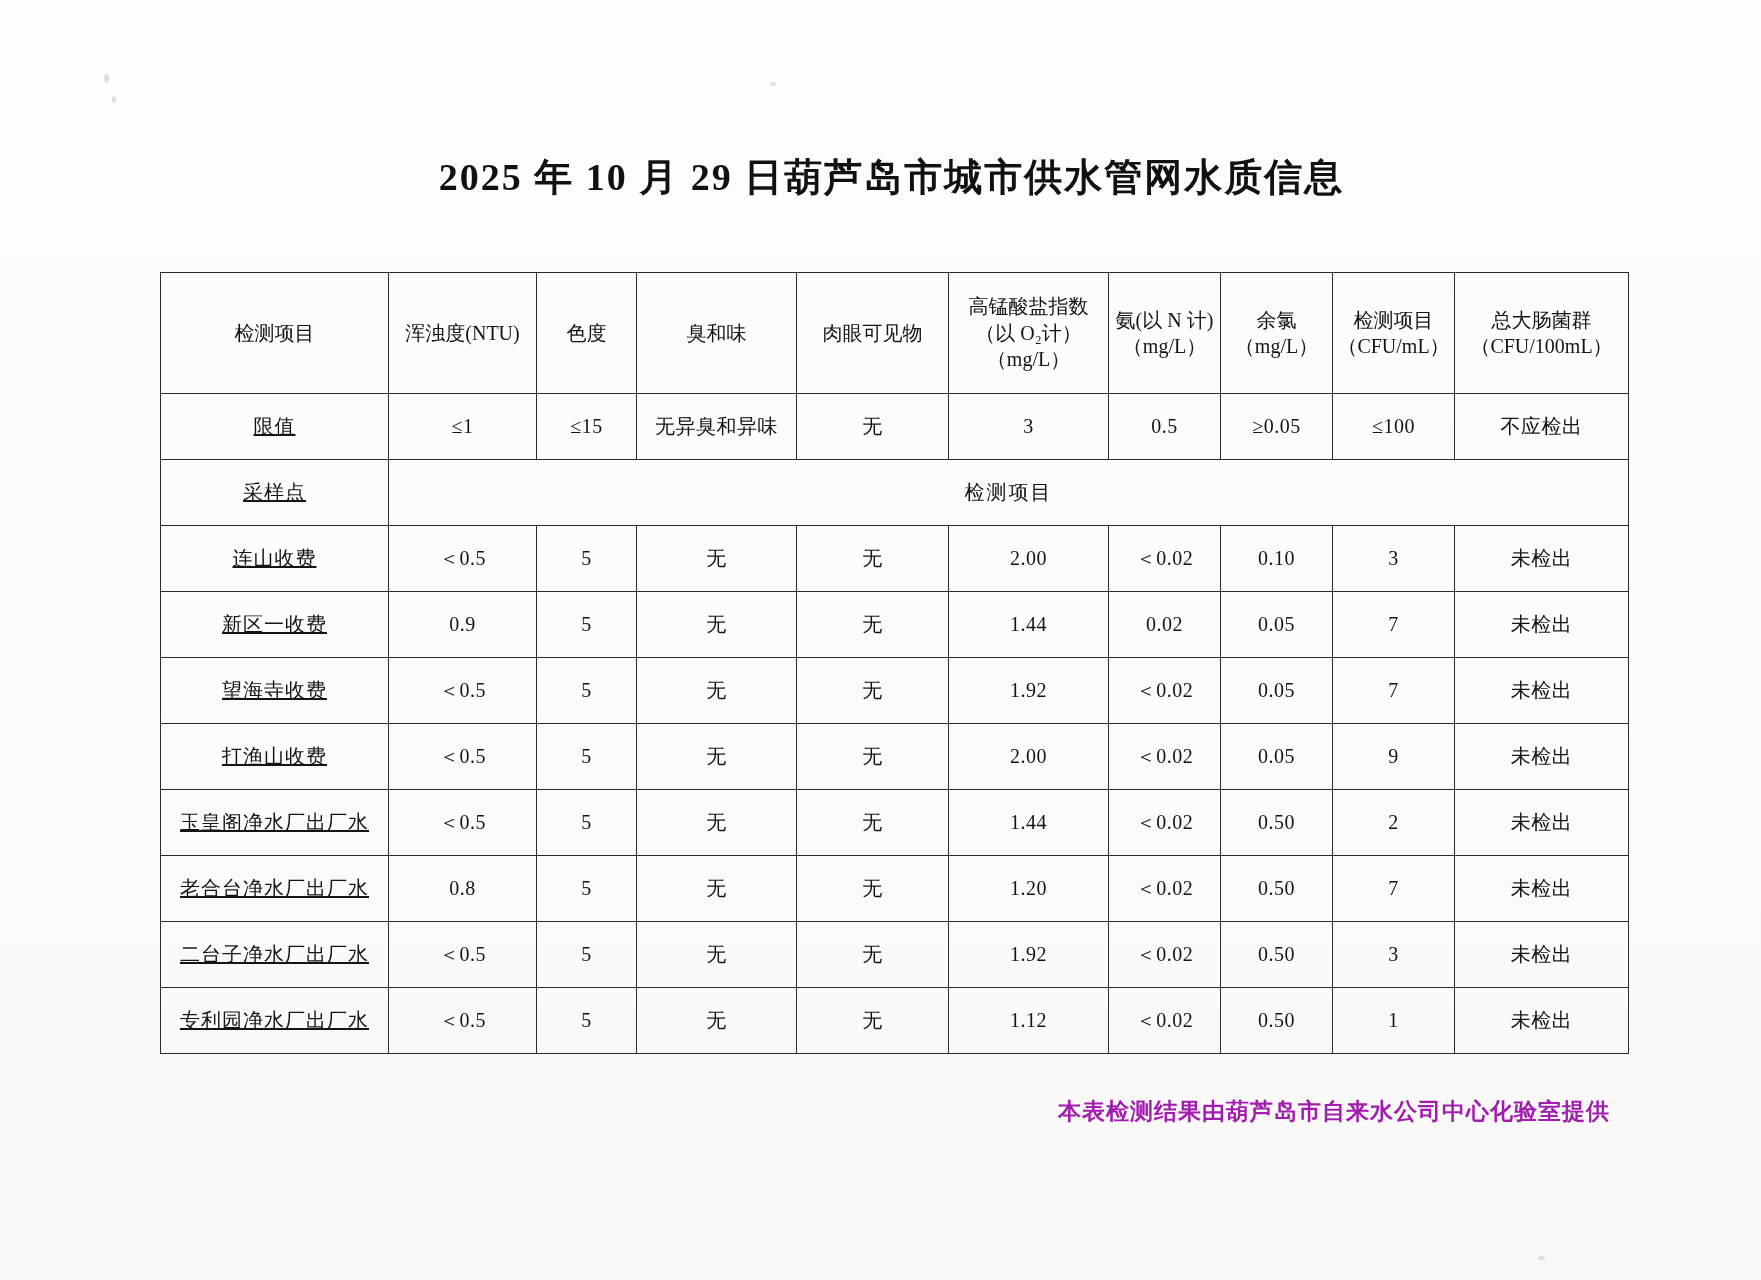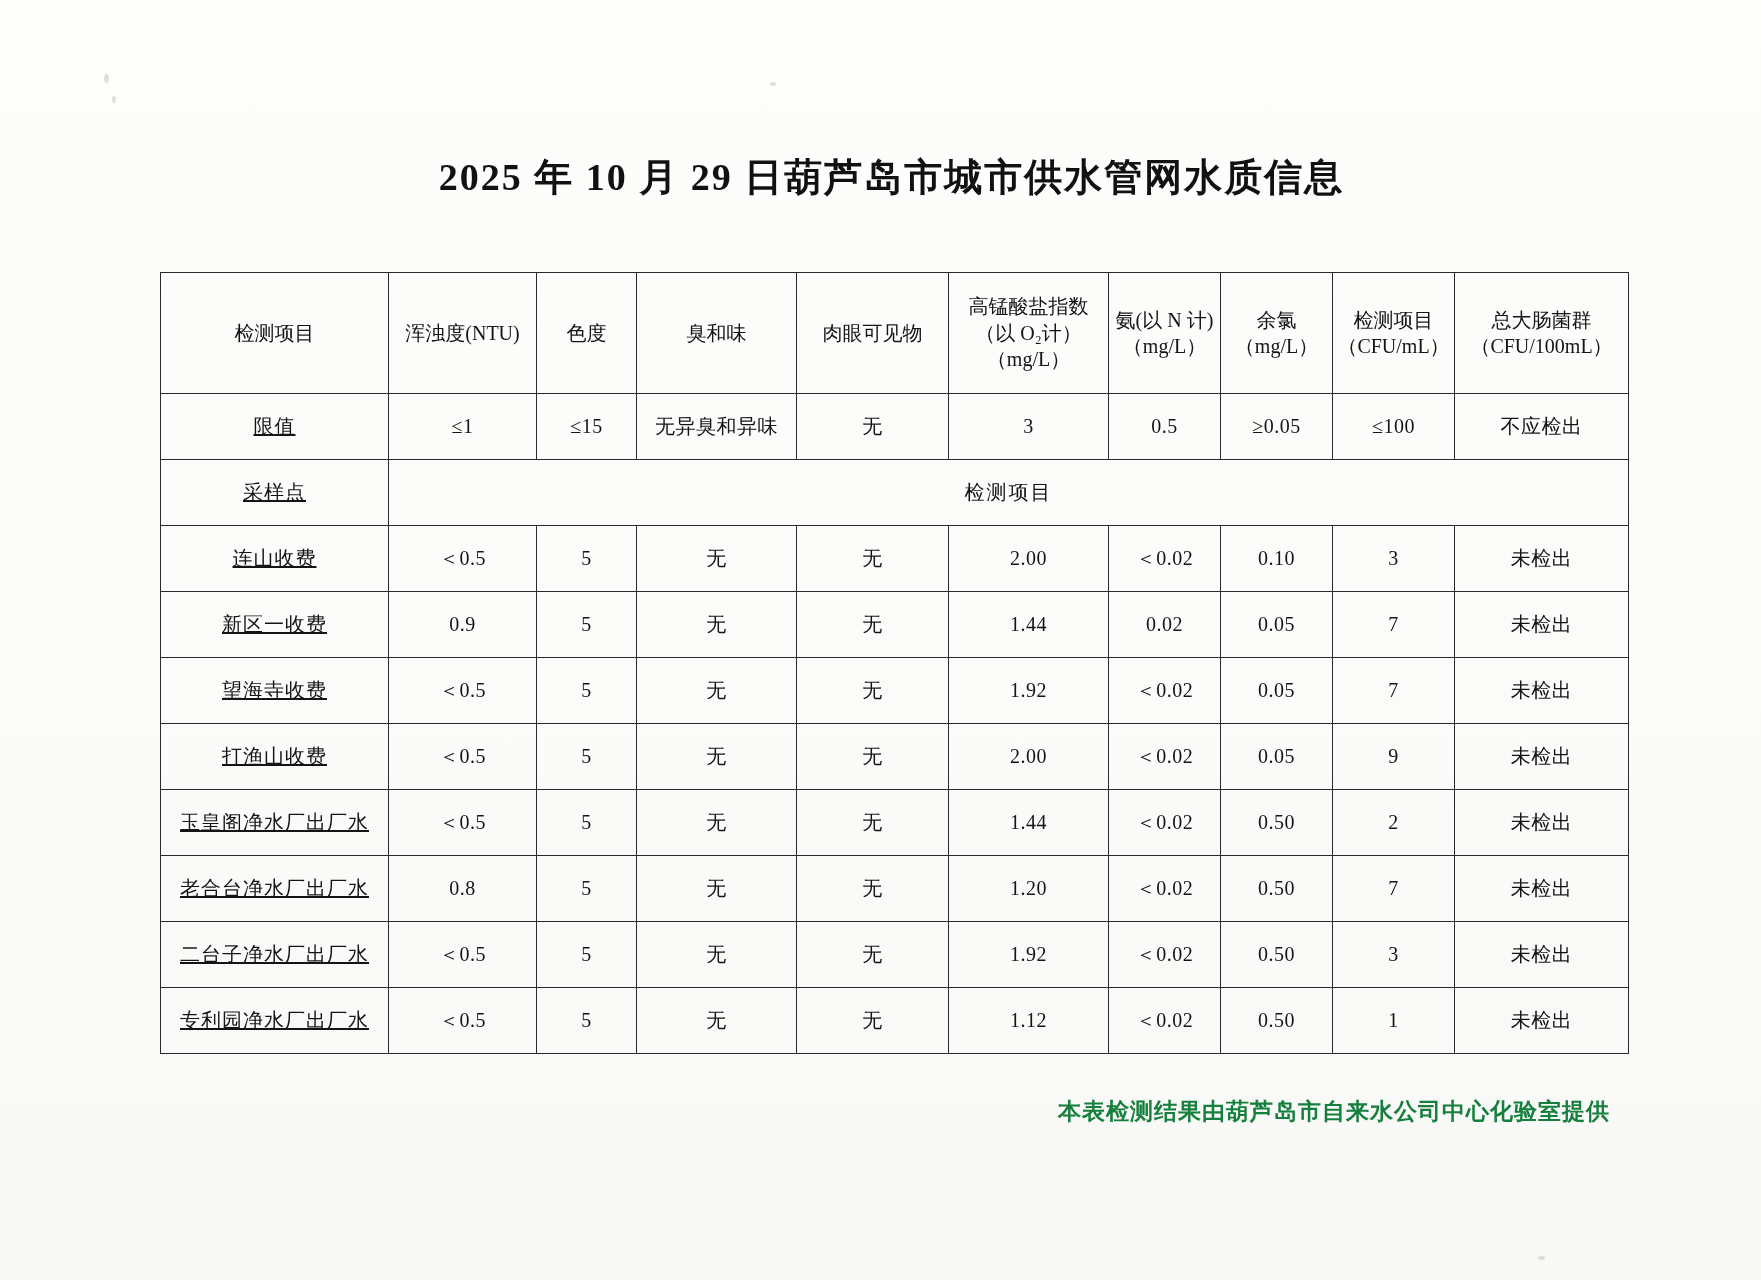--- a/index.html
+++ b/index.html
@@ -86,21 +86,21 @@
   }
   .footnote {
     position: absolute;
     top: 1096px;
     left: 0;
     width: 1610px;
     text-align: right;
     font-size: 23px;
     font-weight: bold;
     letter-spacing: 1px;
-    color: #15803d;
+    color: #a21caf;
     font-family: "Liberation Serif", "DejaVu Serif", serif;
   }
 </style>
 </head>
 <body>
 
 <div class="page"></div>
 <div class="speck" style="left:104px; top:74px; width:5px; height:9px;"></div>
 <div class="speck" style="left:112px; top:96px; width:4px; height:7px;"></div>
 <div class="speck" style="left:770px; top:82px; width:6px; height:4px;"></div>

